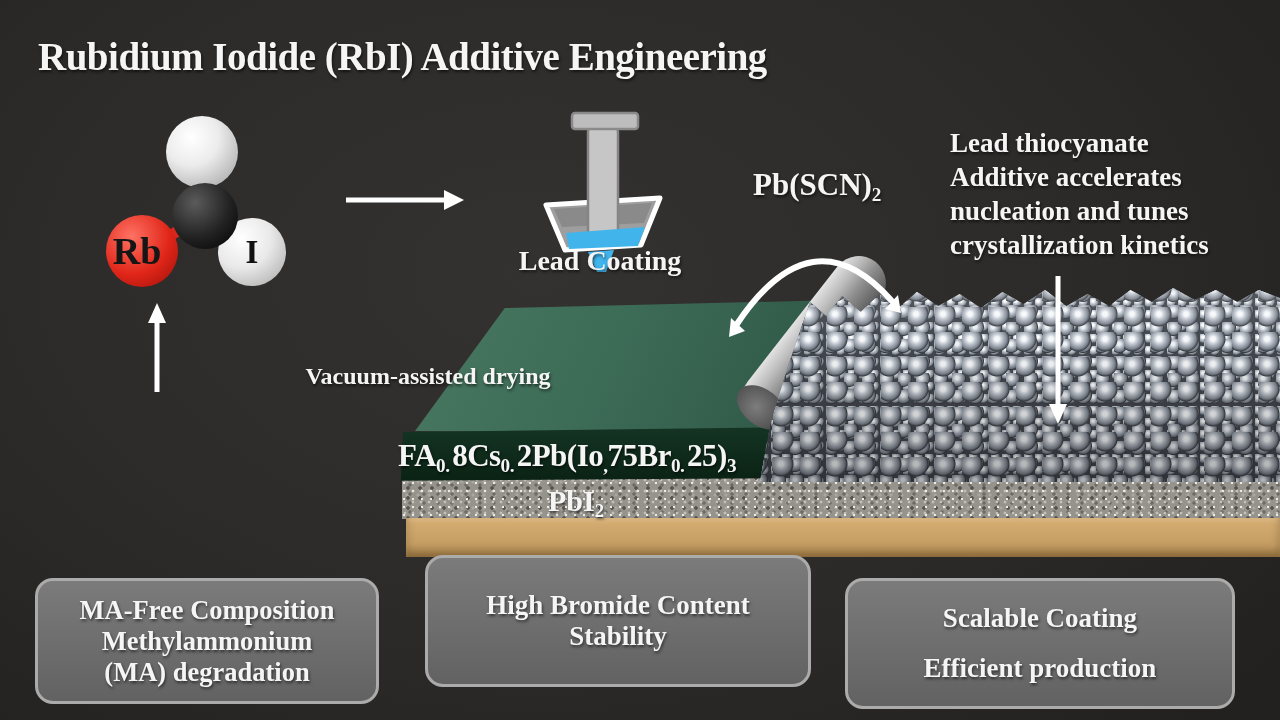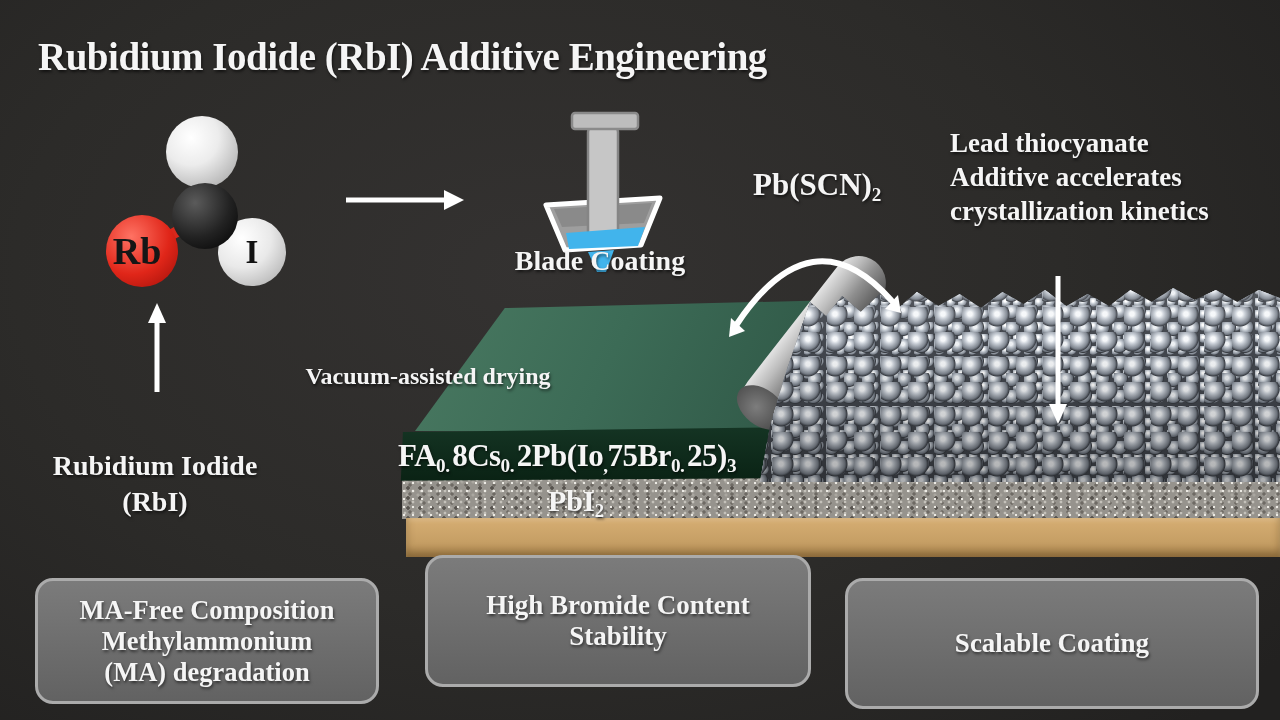--- a/index.html
+++ b/index.html
@@ -80,21 +80,21 @@
   
   #blade-icon{position:absolute;left:540px;top:105px;z-index:7;}
 
   
   .benefit{position:absolute;border:3px solid #ababab;border-radius:18px;z-index:9;
     background:linear-gradient(to bottom,#7b7b7b,#626262);
     display:flex;flex-direction:column;align-items:center;text-align:center;
     text-shadow:1px 2px 3px rgba(0,0,0,.55);}
   #benefit-1{left:35px;top:578px;width:338px;height:120px;justify-content:center;font-size:26.5px;line-height:1.17;}
   #benefit-2{left:425px;top:555px;width:378px;height:118px;justify-content:center;font-size:27px;padding:4px 1px;}
-  #benefit-3{left:845px;top:578px;width:384px;height:117px;justify-content:space-evenly;font-size:27px;padding:4px 12px;}
+  #benefit-3{left:845px;top:578px;width:384px;height:117px;justify-content:space-evenly;font-size:27px;padding:4px 0;}
 </style>
 </head>
 <body>
 
 <div id="canvas">
 
   <div id="title" class="txt">Rubidium Iodide (RbI) Additive Engineering</div>
 
   <div id="grain-layer"></div>
   <div id="tan-layer"></div>
@@ -109,41 +109,38 @@
       <line x1="109" y1="46" x2="112" y2="104" stroke="#d9d9d9" stroke-width="5"></line>
       <line x1="105" y1="106" x2="42" y2="141" stroke="#d6281c" stroke-width="11"></line>
       <line x1="105" y1="106" x2="152" y2="142" stroke="#cbcbcb" stroke-width="10"></line>
     </svg>
     <div class="sphere" id="sph-h"></div>
     <div class="sphere" id="sph-rb"><span>Rb</span></div>
     <div class="sphere" id="sph-i"><span>I</span></div>
     <div class="sphere" id="sph-c"></div>
   </div>
 
-  <div id="molecule-caption" class="txt">
-    <div>Rubidium Iodide</div>
-    <div>(RbI)</div>
-  </div>
 
   <svg id="blade-icon" width="130" height="175">
     <polygon points="6,100 120,93 101,140 25,145" fill="#9e9e9e" stroke="#ffffff" stroke-width="5" stroke-linejoin="round"></polygon>
     <polygon points="14,104 112,98 104,118 22,122" fill="#8a8a8a"></polygon>
     <rect x="48" y="21" width="30" height="115" rx="6" fill="#c6c6c6" stroke="#858585" stroke-width="2.5"></rect>
     <rect x="32" y="8" width="66" height="16" rx="3" fill="#bdbdbd" stroke="#8a8a8a" stroke-width="2.5"></rect>
     <polygon points="26,128 105,122 98,141 29,144" fill="#41b4ec"></polygon>
     <polygon points="48,147 74,145 66,167 57,167" fill="#41b4ec"></polygon>
   </svg>
 
-  <div id="blade-label" class="txt">Blade Coating</div>
+  <div id="blade-label" class="txt">Lead Coating</div>
   <div id="vacuum-label" class="txt">Vacuum-assisted drying</div>
   <div id="pbscn-label" class="txt"><span>Pb(SCN)</span><span class="fsub-tight">2</span></div>
 
   <div id="lead-note" class="txt">
     <div>Lead thiocyanate</div>
     <div>Additive accelerates</div>
+    <div>nucleation and tunes</div>
     <div>crystallization kinetics</div>
   </div>
 
   <div id="formula" class="txt"><span>FA</span><span class="fsub">0.</span><span>8Cs</span><span class="fsub">0.</span><span>2Pb(Io</span><span class="fsub-tight">,</span><span>75Br</span><span class="fsub">0.</span><span>25)</span><span class="fsub-tight">3</span></div>
 
   <div id="pbi2-label" class="txt"><span>PbI</span><span class="fsub-tight">2</span></div>
 
   <svg id="arrows" width="1280" height="720">
     <g fill="#ffffff" stroke="none">
       <rect x="346" y="197.5" width="100" height="5"></rect>
@@ -168,15 +165,16 @@
     <div>MA-Free Composition</div>
     <div>Methylammonium</div>
     <div>(MA) degradation</div>
   </div>
   <div class="benefit" id="benefit-2">
     <div>High Bromide Content</div>
     <div>Stability</div>
   </div>
   <div class="benefit" id="benefit-3">
     <div>Scalable Coating</div>
+    <div>Efficient production</div>
   </div>
 
 </div>
 
 </body></html>

